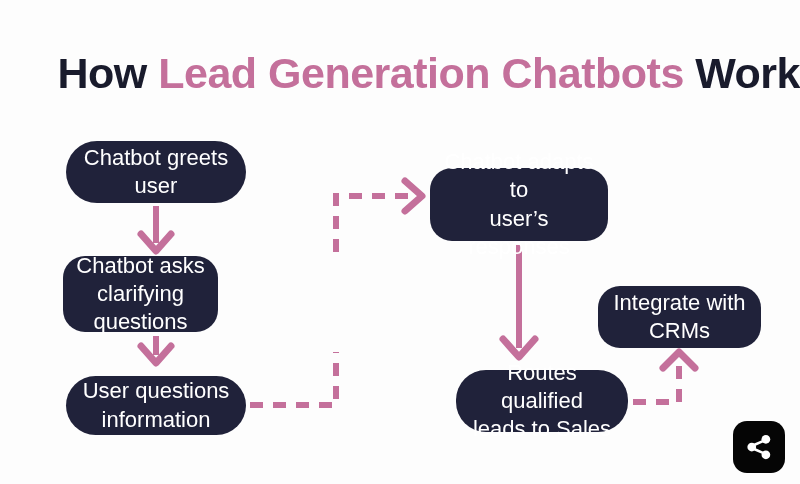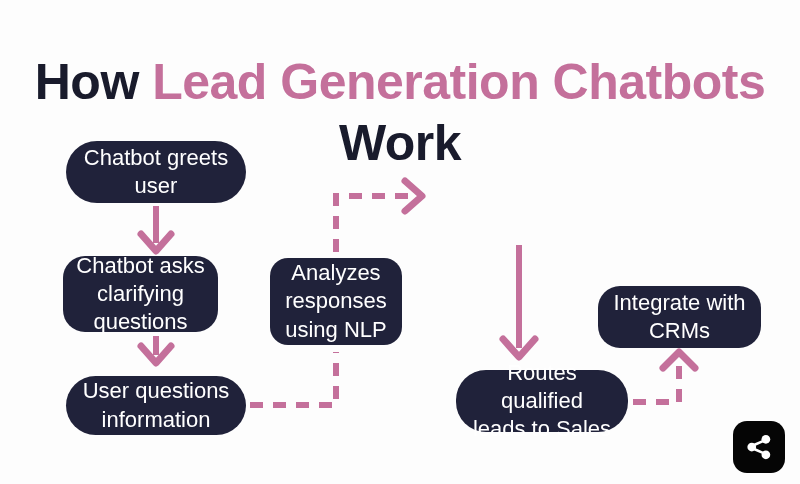--- a/index.html
+++ b/index.html
@@ -20,22 +20,22 @@
     height: 484px;
     background: #fdfdfd;
   }
 
   
   #title {
     position: absolute;
     left: 0;
     top: 18px;
     width: 800px;
-    text-align: center;
-    font-size: 50px;
+    text-align: right;
+    font-size: 43px;
     font-weight: bold;
     line-height: 1.22;
     letter-spacing: -0.5px;
     color: #191b2c;
   }
   #title .accent { color: #c4709b; }
 
   
   .node {
     position: absolute;
@@ -126,24 +126,23 @@
 
   <div class="node" id="n-greets">Chatbot greets
 user</div>
 
   <div class="node" id="n-asks">Chatbot asks
 clarifying questions</div>
 
   <div class="node" id="n-user">User questions
 information</div>
 
-  <div class="node" id="n-nlp">Analyzes
-responses
-using NLP</div>
 
+  <div class="node" id="n-adapts">Chatbot adapts to
+user’s responses</div>
 
   <div class="node" id="n-routes">Routes qualified
 leads to Sales</div>
 
   <div class="node" id="n-crm">Integrate with
 CRMs</div>
 
   <div id="share-badge">
     <svg width="30" height="30" viewBox="0 0 24 24">
       <circle cx="17.5" cy="5.8" r="3.5" fill="#ffffff"></circle>

